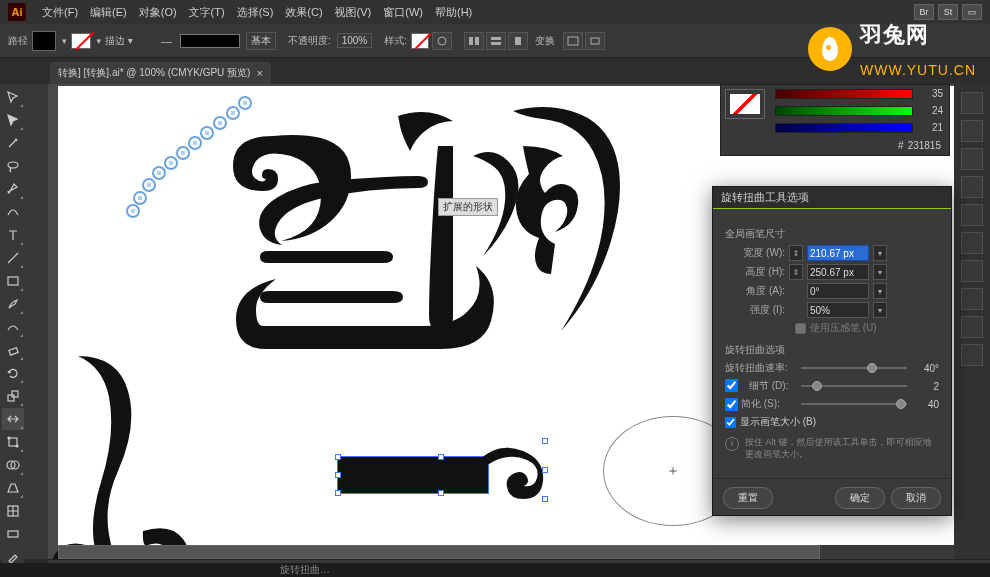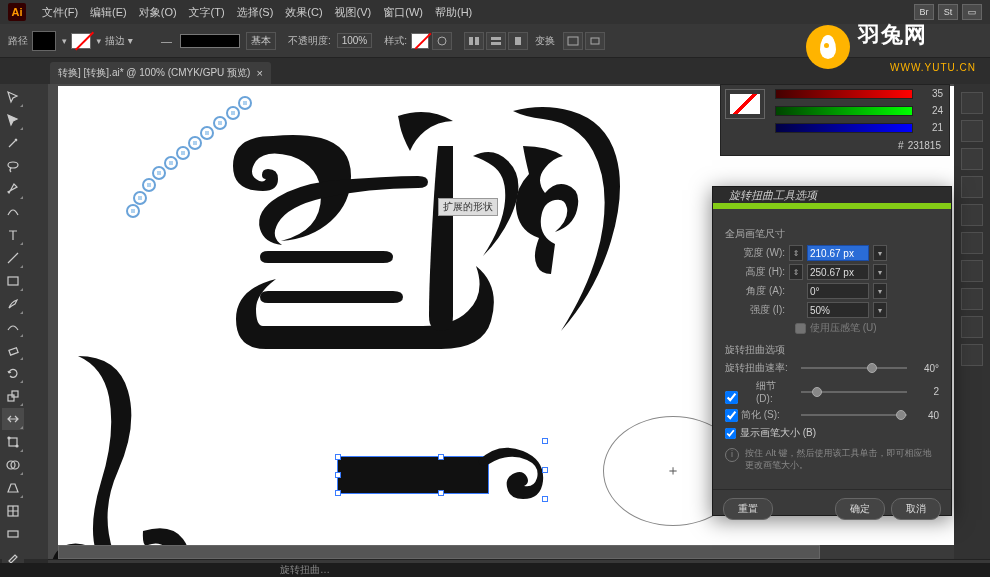--- a/index.html
+++ b/index.html
@@ -64,21 +64,21 @@
 .cp-row { display: flex; align-items: center; padding: 3px 6px; gap: 6px; }
 .cp-slider { flex: 1; height: 10px; border: 1px solid #222; }
 .cp-val { width: 24px; text-align: right; }
 .cp-swatch { width: 40px; height: 30px; border: 1px solid #666; position: relative; margin: 4px; }
 .cp-swatch .inner { position: absolute; inset: 4px; background: #fff; }
 .cp-swatch .inner::after { content: ""; position: absolute; inset: 0; background: linear-gradient(135deg, transparent 45%, red 45%, red 55%, transparent 55%); }
 .hex-row { display: flex; justify-content: flex-end; padding: 4px 8px; gap: 4px; }
 
 
 .dialog { position: absolute; left: 712px; top: 186px; width: 240px; height: 330px; background: #3a3a3a; border: 1px solid #1a1a1a; color: #ccc; font-size: 10px; z-index: 10; box-shadow: 0 4px 20px rgba(0,0,0,0.5); }
-.dlg-title { height: 22px; background: #2c2c2c; display: flex; align-items: center; padding: 0 16px; font-size: 11px; border-bottom: 6px solid #84cc16; font-style: italic; }
+.dlg-title { height: 22px; background: #2c2c2c; display: flex; align-items: center; padding: 0 8px; font-size: 11px; border-bottom: 1px solid #84cc16; }
 .dlg-body { padding: 10px 12px; }
 .dlg-section-title { font-size: 10px; color: #aaa; margin: 8px 0 4px 0; }
 .dlg-row { display: flex; align-items: center; margin: 3px 0; gap: 4px; }
 .dlg-label { width: 60px; text-align: right; color: #aaa; }
 .dlg-input { width: 62px; height: 16px; background: #2a2a2a; border: 1px solid #555; color: #ddd; font-size: 10px; padding: 0 2px; }
 .dlg-input.highlight { background: #2a6cd6; color: #fff; border-color: #1a4ca6; }
 .dlg-chev { width: 14px; height: 16px; background: #2a2a2a; border: 1px solid #555; display: flex; align-items: center; justify-content: center; font-size: 8px; color: #aaa; }
 .dlg-slider-row { display: flex; align-items: center; margin: 4px 0; gap: 6px; }
 .dlg-slider-label { width: 70px; color: #aaa; }
 .dlg-slider { flex: 1; height: 2px; background: #666; position: relative; }
@@ -92,21 +92,21 @@
 .dlg-btn { padding: 3px 14px; background: #444; border: 1px solid #666; border-radius: 10px; font-size: 10px; color: #ddd; cursor: pointer; }
 .dlg-btn-group { display: flex; gap: 6px; }
 
 
 .watermark { position: absolute; right: 14px; top: 20px; display: flex; align-items: center; gap: 8px; z-index: 20; }
 .wm-logo { width: 44px; height: 44px; background: #ffb400; border-radius: 50%; position: relative; }
 .wm-logo::before { content: ""; position: absolute; left: 14px; top: 10px; width: 16px; height: 24px; background: #fff; border-radius: 50% 50% 50% 50% / 60% 60% 40% 40%; }
 .wm-logo::after { content: ""; position: absolute; left: 18px; top: 18px; width: 5px; height: 5px; background: #ffb400; border-radius: 50%; }
 .wm-text { display: flex; flex-direction: column; gap: 12px; }
 .wm-cn { color: #fff; font-size: 22px; font-weight: bold; letter-spacing: 1px; }
-.wm-en { color: #ffb400; font-size: 10px; letter-spacing: 1px; margin-left: 32px; }
+.wm-en { color: #ffb400; font-size: 14px; letter-spacing: 1px; }
 
 
 .status-bar { position: absolute; left: 48px; bottom: 0; right: 0; height: 18px; background: #383838; color: #aaa; font-size: 10px; display: flex; align-items: center; padding: 0 6px; border-top: 1px solid #222; }
 .status-item { padding: 0 8px; border-right: 1px solid #555; }
 .bottom-strip { position: absolute; left: 0; bottom: 0; width: 100%; height: 14px; background: #1c1c1c; color: #888; font-size: 10px; padding-left: 280px; display: flex; align-items: center; }
 
 .scrollbar-h { position: absolute; left: 58px; right: 36px; bottom: 18px; height: 14px; background: #3a3a3a; }
 .scrollbar-h .thumb { position: absolute; left: 0; width: 85%; height: 100%; background: #555; border: 1px solid #666; }
 </style>
 </head>
@@ -461,21 +461,21 @@
 
     <div class="dlg-section-title">旋转扭曲选项</div>
     <div class="dlg-slider-row">
       <span class="dlg-slider-label">旋转扭曲速率:</span>
       <div class="dlg-slider">
           <div class="thumb" style="left:62%;"></div>
         </div>
       <span class="dlg-slider-val">40°</span>
     </div>
     <div class="dlg-slider-row">
-      <span class="dlg-slider-label" style="display:flex;align-items:flex-end;gap:18px;">
+      <span class="dlg-slider-label" style="display:flex;align-items:flex-start;gap:11px;">
         <input type="checkbox" checked="" style="">
         <span>细节 (D):</span>
       </span>
       <div class="dlg-slider">
           <div class="thumb" style="left:10%;"></div>
         </div>
       <span class="dlg-slider-val">2</span>
     </div>
     <div class="dlg-slider-row">
       <span class="dlg-slider-label" style="display:flex;align-items:center;gap:3px;">

